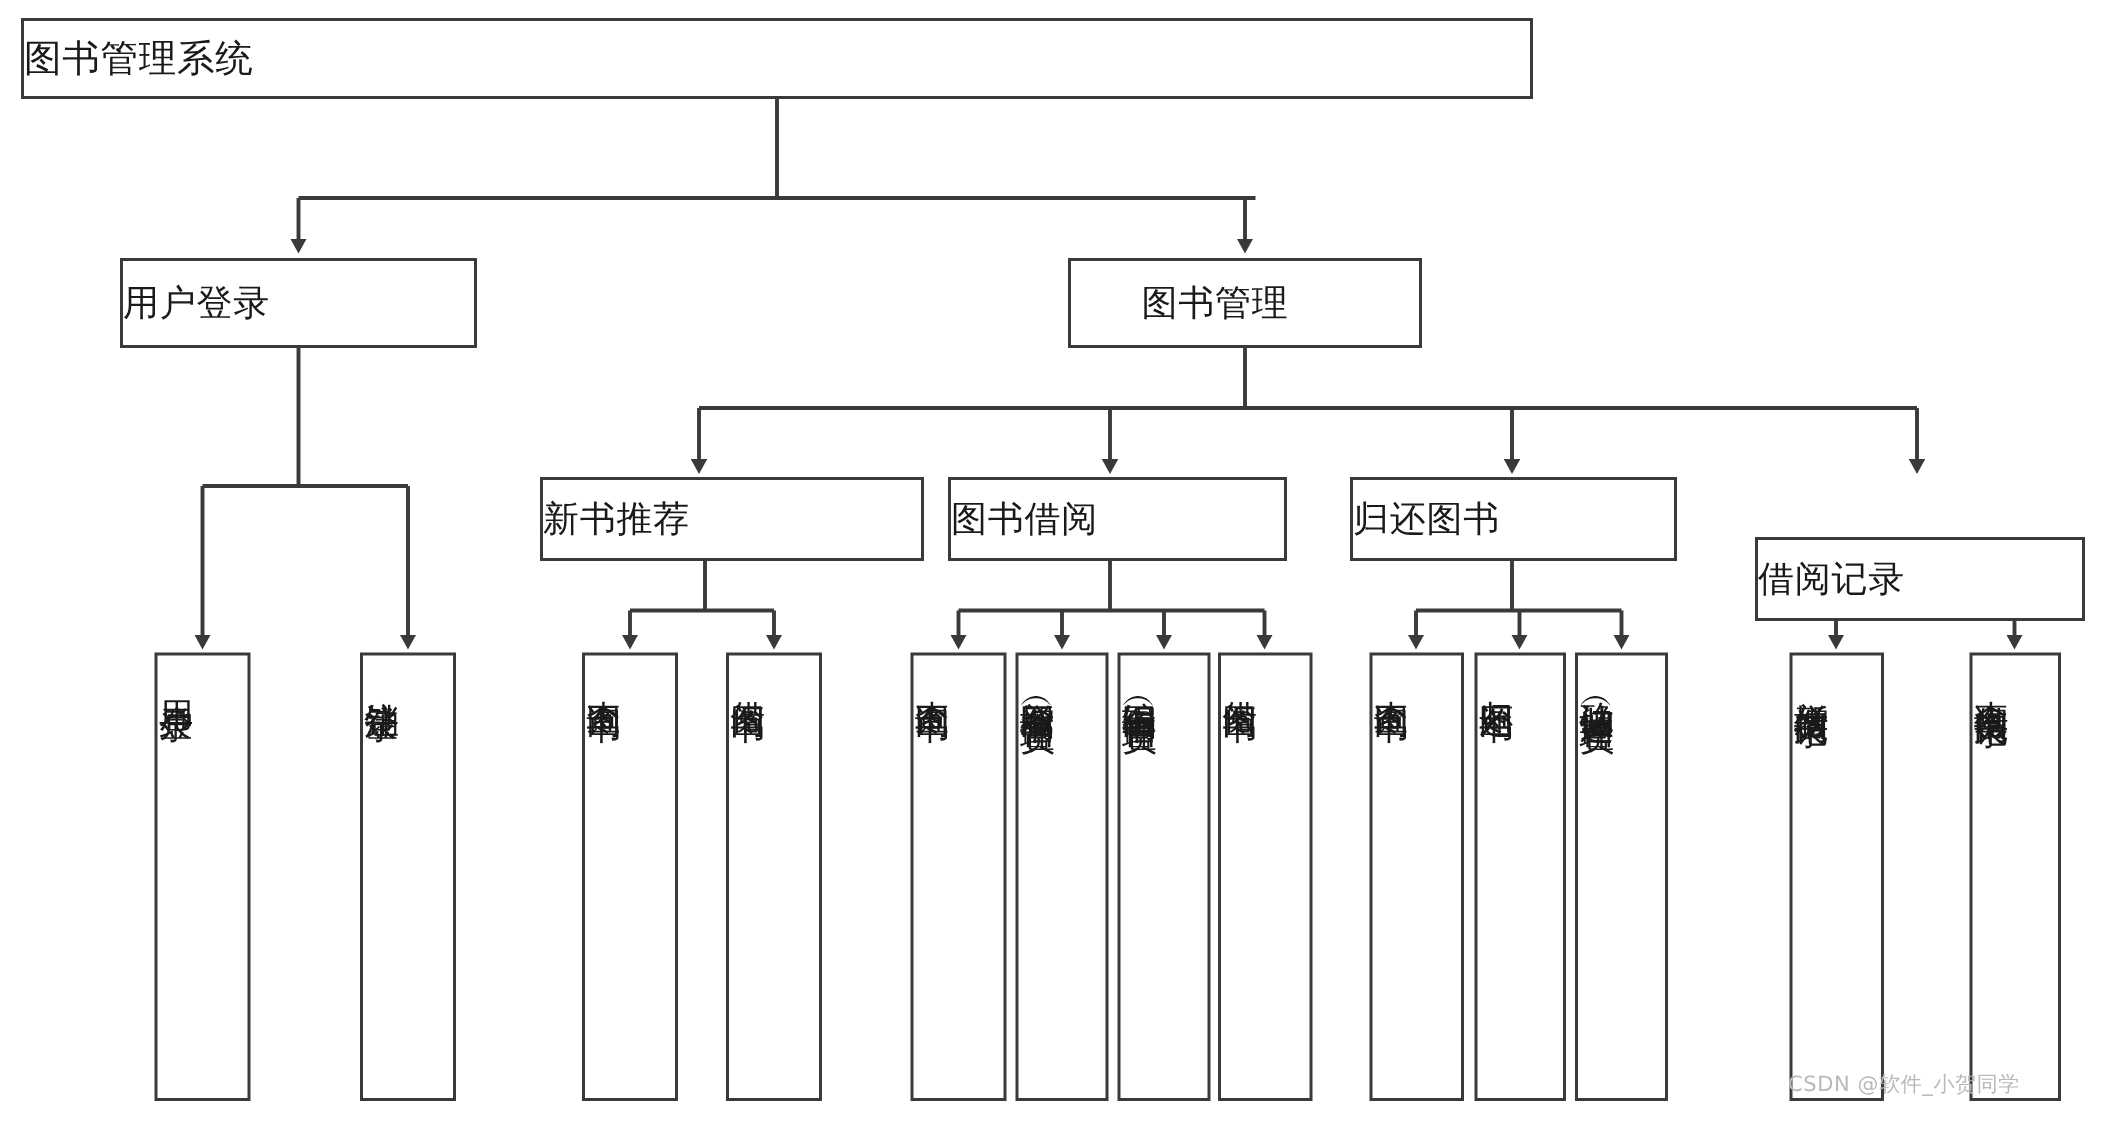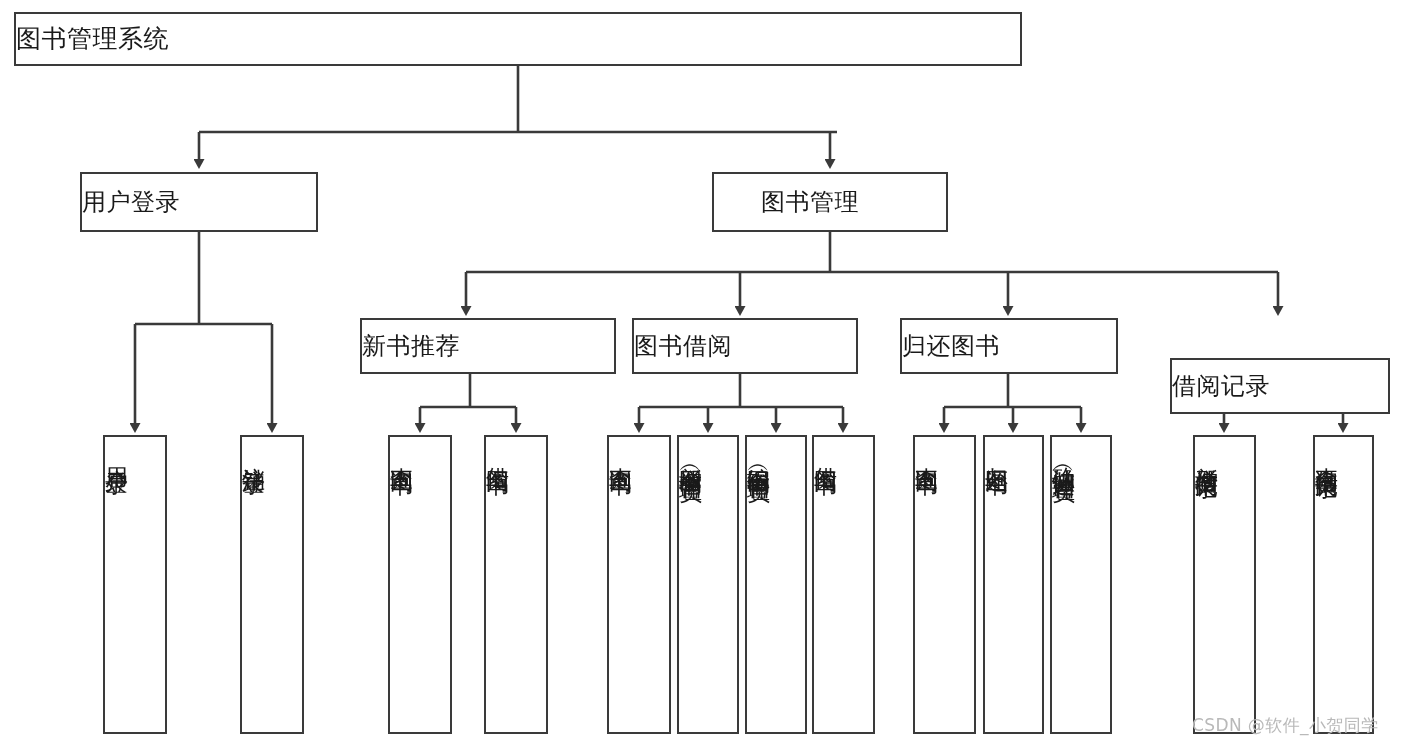--- a/index.html
+++ b/index.html
@@ -52,21 +52,21 @@
     writing-mode: vertical-rl;
     text-orientation: upright;
     font-size: 23px;
     letter-spacing: 2px;
     line-height: 1;
   }
   .node.root .label { font-size: 25px; }
   .watermark {
     position: absolute;
     color: #b9b9b9;
-    font-size: 17px;
+    font-size: 14px;
     white-space: nowrap;
     letter-spacing: 0.4px;
     pointer-events: none;
   }
 </style>
 </head>
 <body>
 
 <div id="canvas">
 

